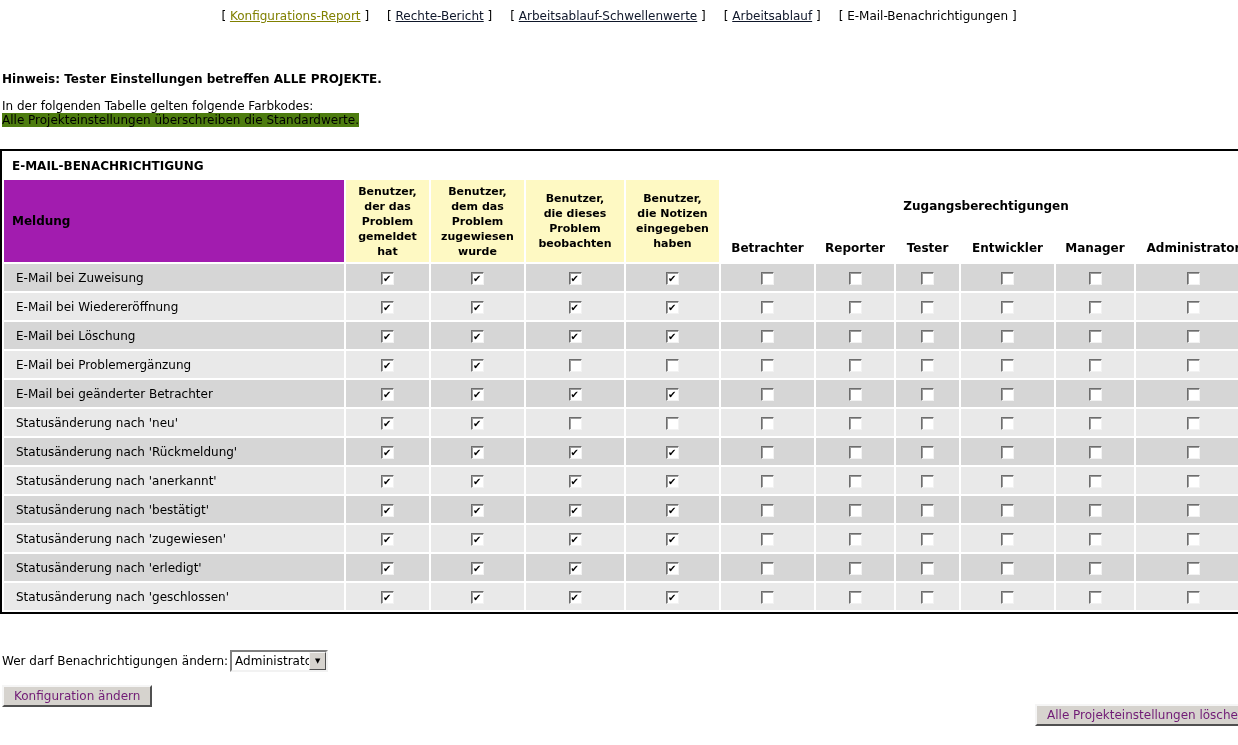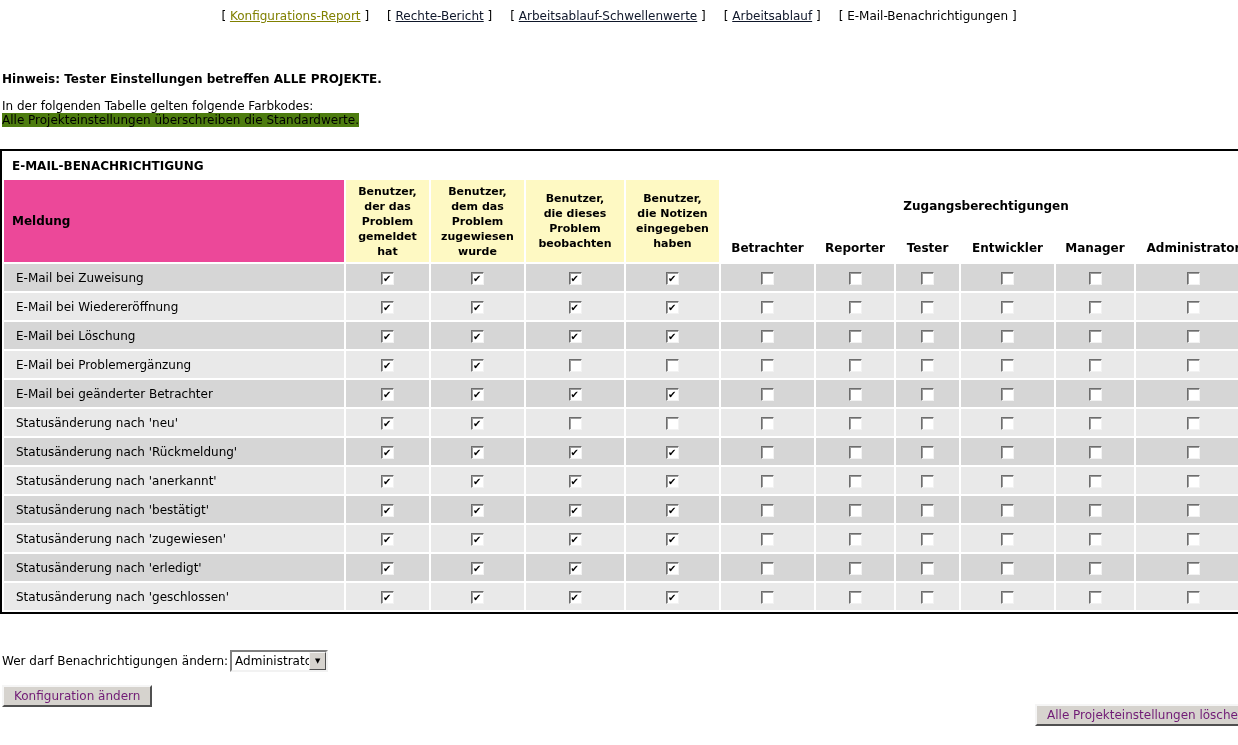--- a/index.html
+++ b/index.html
@@ -57,21 +57,21 @@
     vertical-align: middle;
     padding-left: 8px;
     font-weight: bold;
     background: #fff;
   }
   th.th-meldung {
     text-align: left;
     vertical-align: middle;
     padding-left: 8px;
     font-weight: bold;
-    background: #ec4899;
+    background: #a21caf;
   }
   th.th-user {
     vertical-align: middle;
     text-align: center;
     font-weight: bold;
     font-size: 11px;
     line-height: 15px;
     white-space: pre-line;
     background: #fef9c3;
   }

